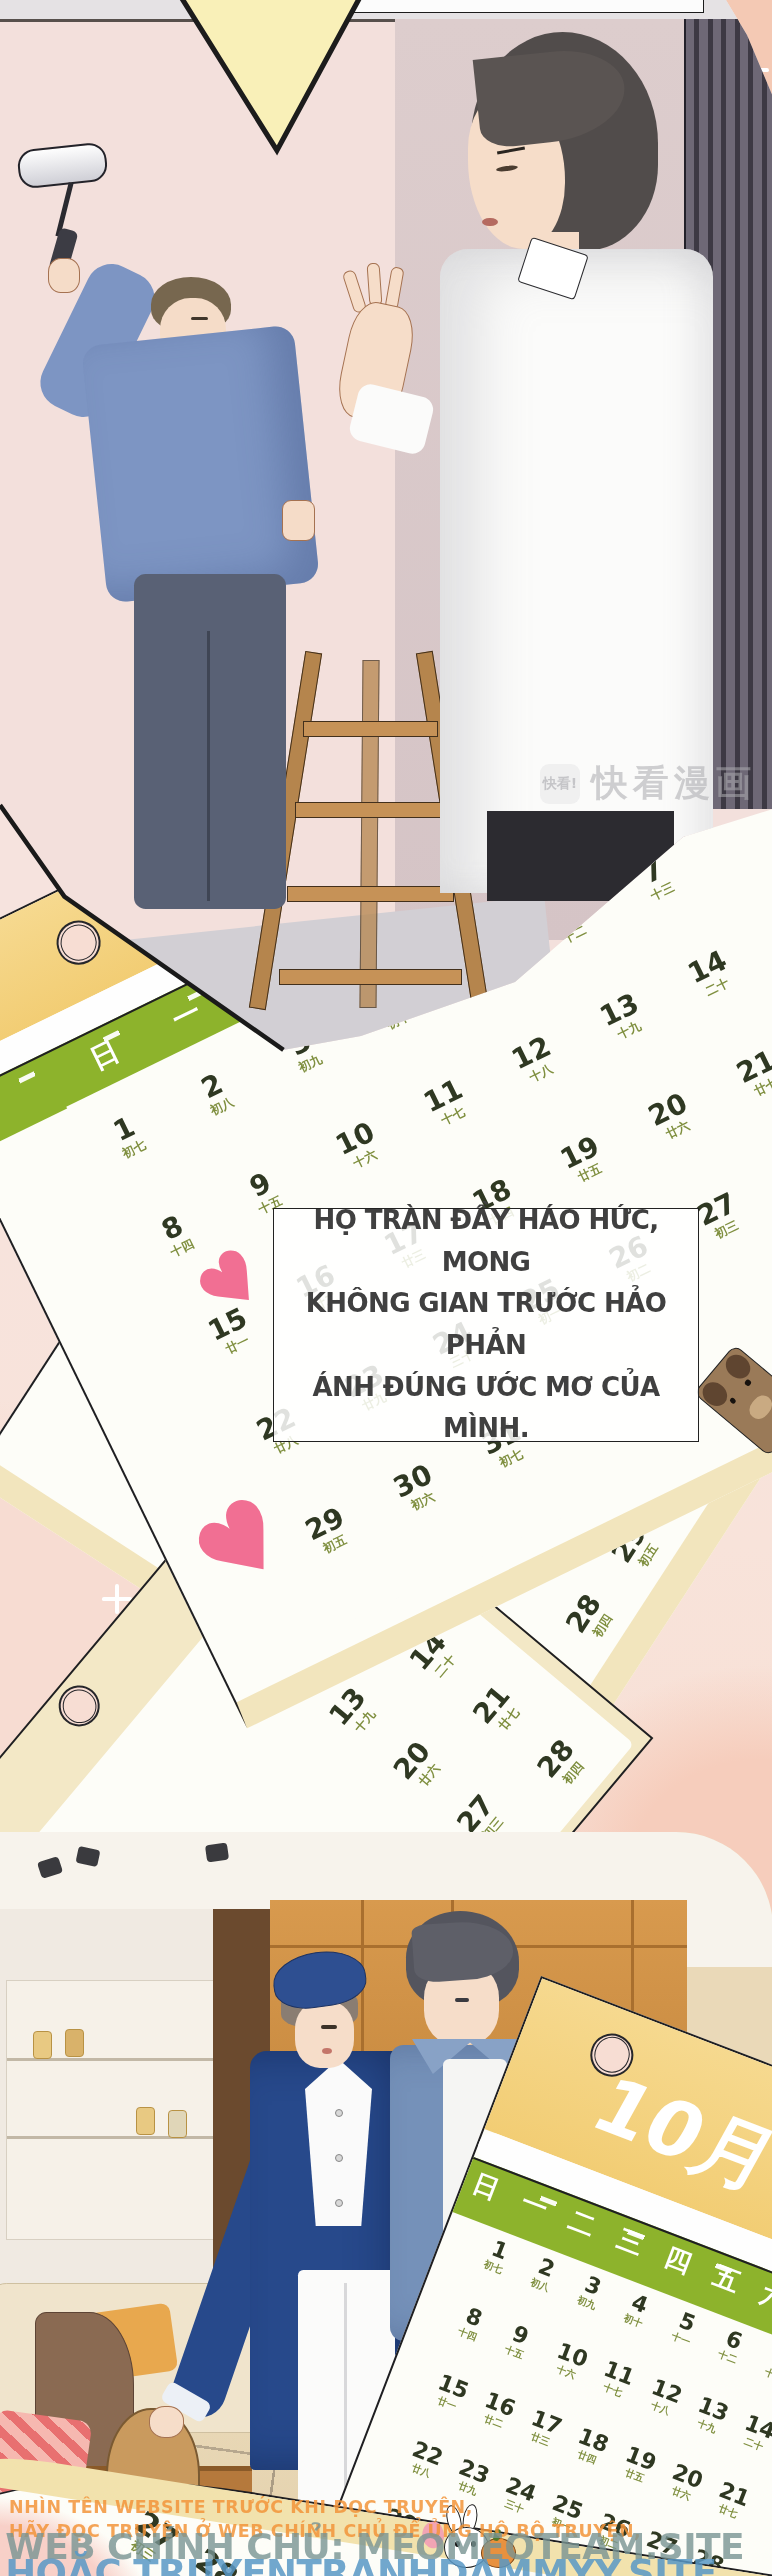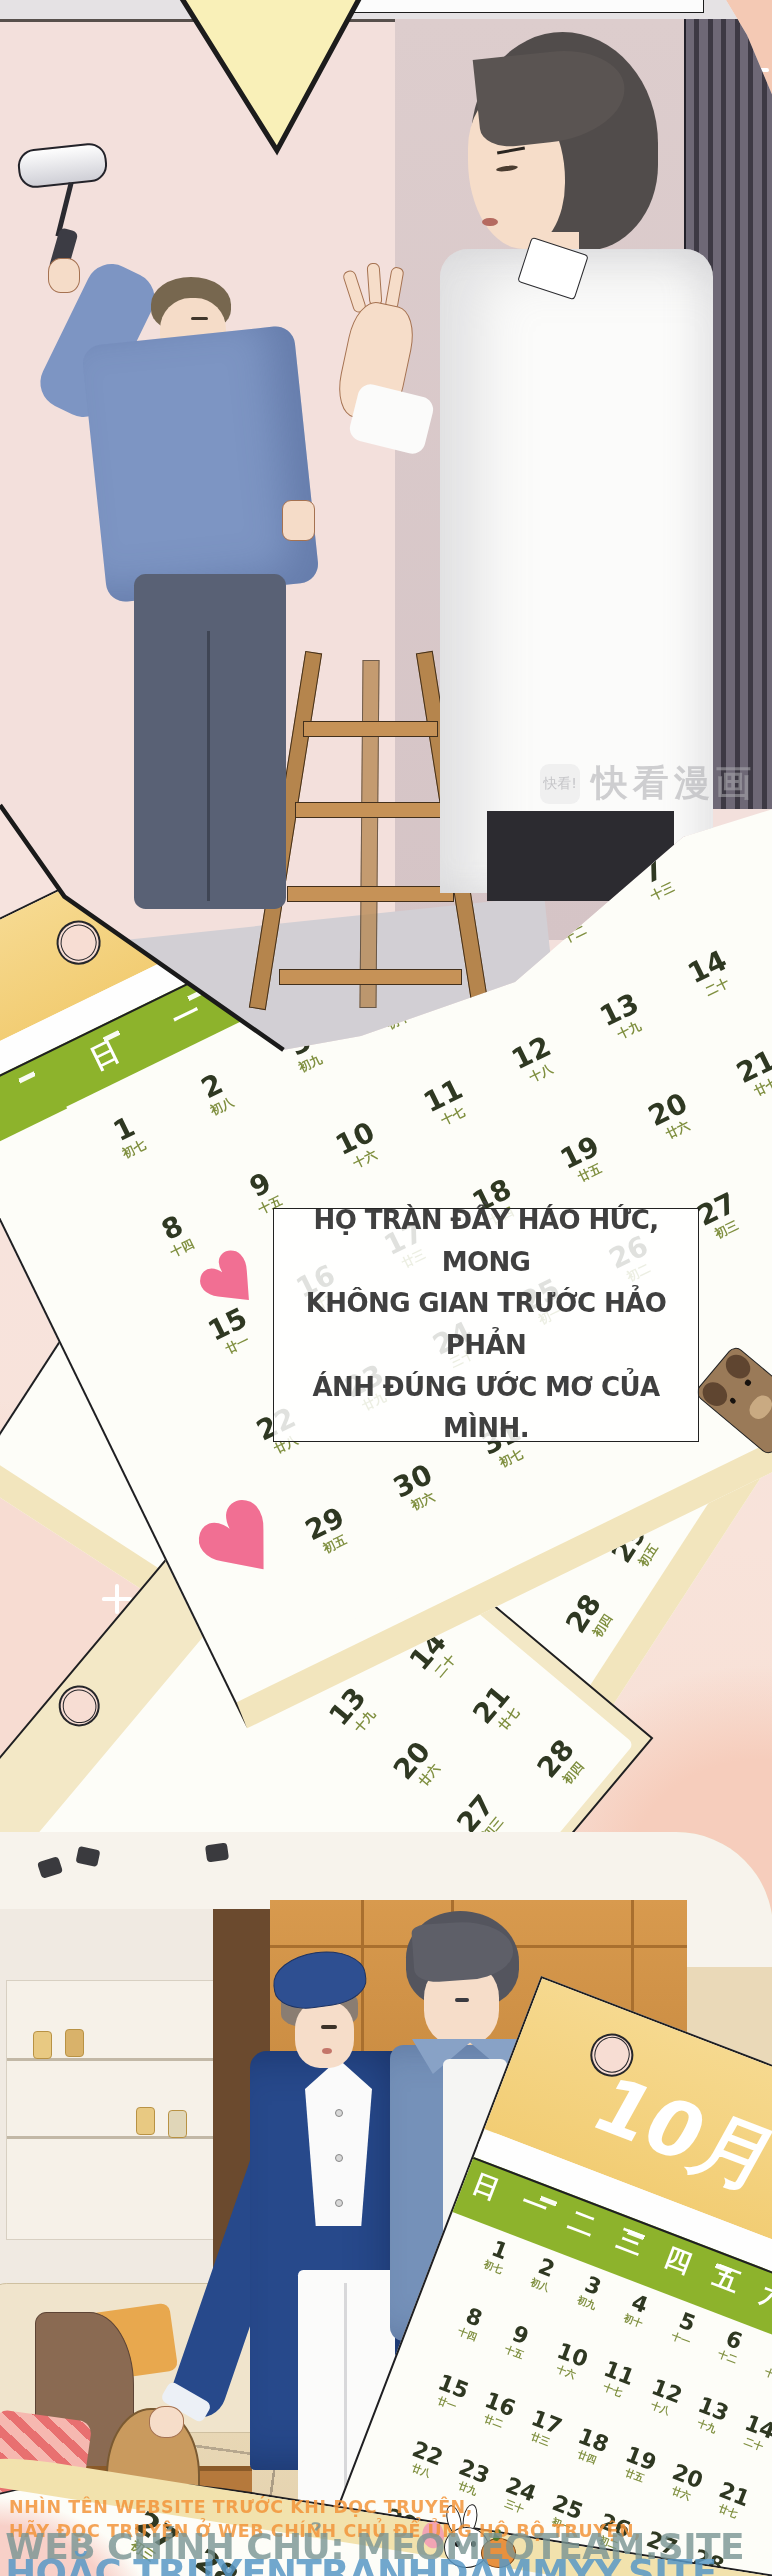--- a/index.html
+++ b/index.html
@@ -82,21 +82,21 @@
   .r-cuff{position:absolute;left:353px;top:390px;width:77px;height:58px;background:#fbfbfa;border-radius:13px;transform:rotate(14deg);}
   .r-pants{position:absolute;left:487px;top:811px;width:187px;height:90px;background:#2c2b30;}
 
   
   .lad-rail{position:absolute;width:16.7px;height:361px;background:#b5854d;border:1.9px solid #43301c;box-sizing:border-box;}
   .rung{position:absolute;height:15.5px;background:#c69257;border:1.9px solid #43301c;box-sizing:border-box;}
 
   
   .kk{position:absolute;left:540px;top:759px;display:flex;align-items:center;gap:11.6px;opacity:.55;}
   .kk-logo{width:40px;height:40px;background:rgba(225,225,228,.8);border-radius:9px;color:#9a9aa0;
-           font-size:14px;font-weight:normal;display:flex;align-items:center;justify-content:center;}
+           font-size:14px;font-weight:bold;display:flex;align-items:center;justify-content:center;}
   .kk-text{font-size:36px;font-weight:bold;color:#ababaf;letter-spacing:5.2px;}
 
   
   #speech{position:absolute;left:273px;top:1208px;width:426px;height:234px;background:rgba(255,255,255,.85);
           border:1.9px solid #222;box-sizing:border-box;display:flex;flex-direction:column;justify-content:center;
           text-align:center;z-index:8;}
   #speech div{font-family:"DejaVu Sans",sans-serif;font-weight:bold;font-size:26px;line-height:1.6;color:#404040;letter-spacing:-0.6px;}
 
   
   #dog{position:absolute;left:720px;top:1351px;width:62px;height:97px;background:#9a7a58;border:1.9px solid #222;

